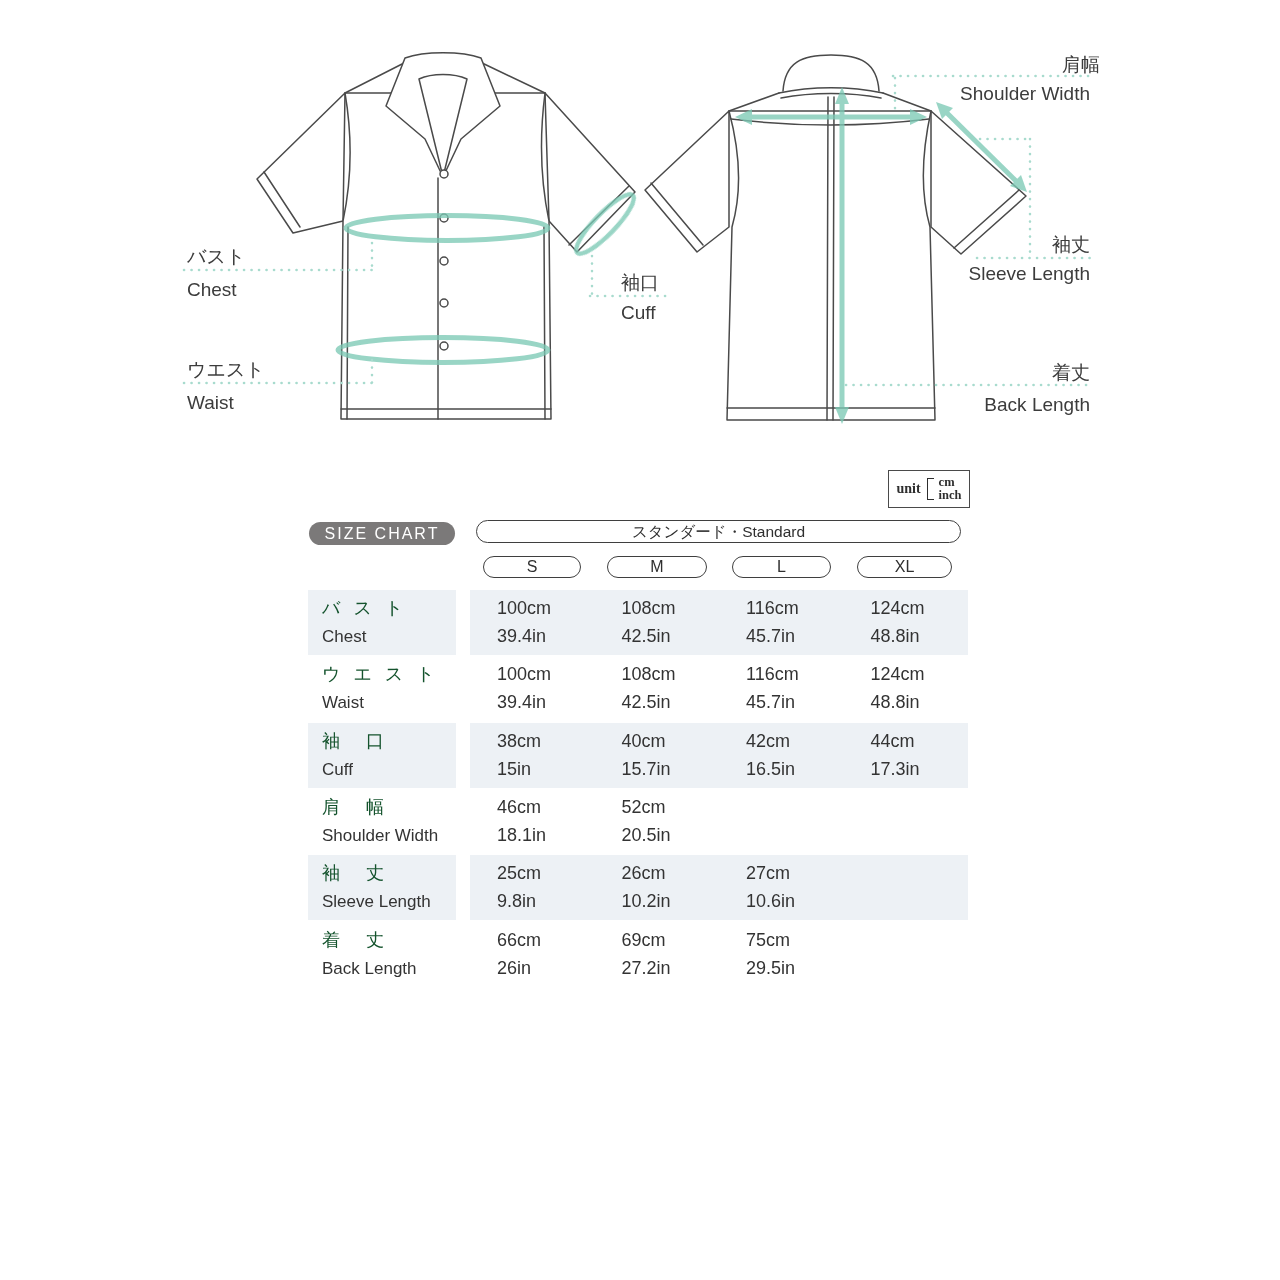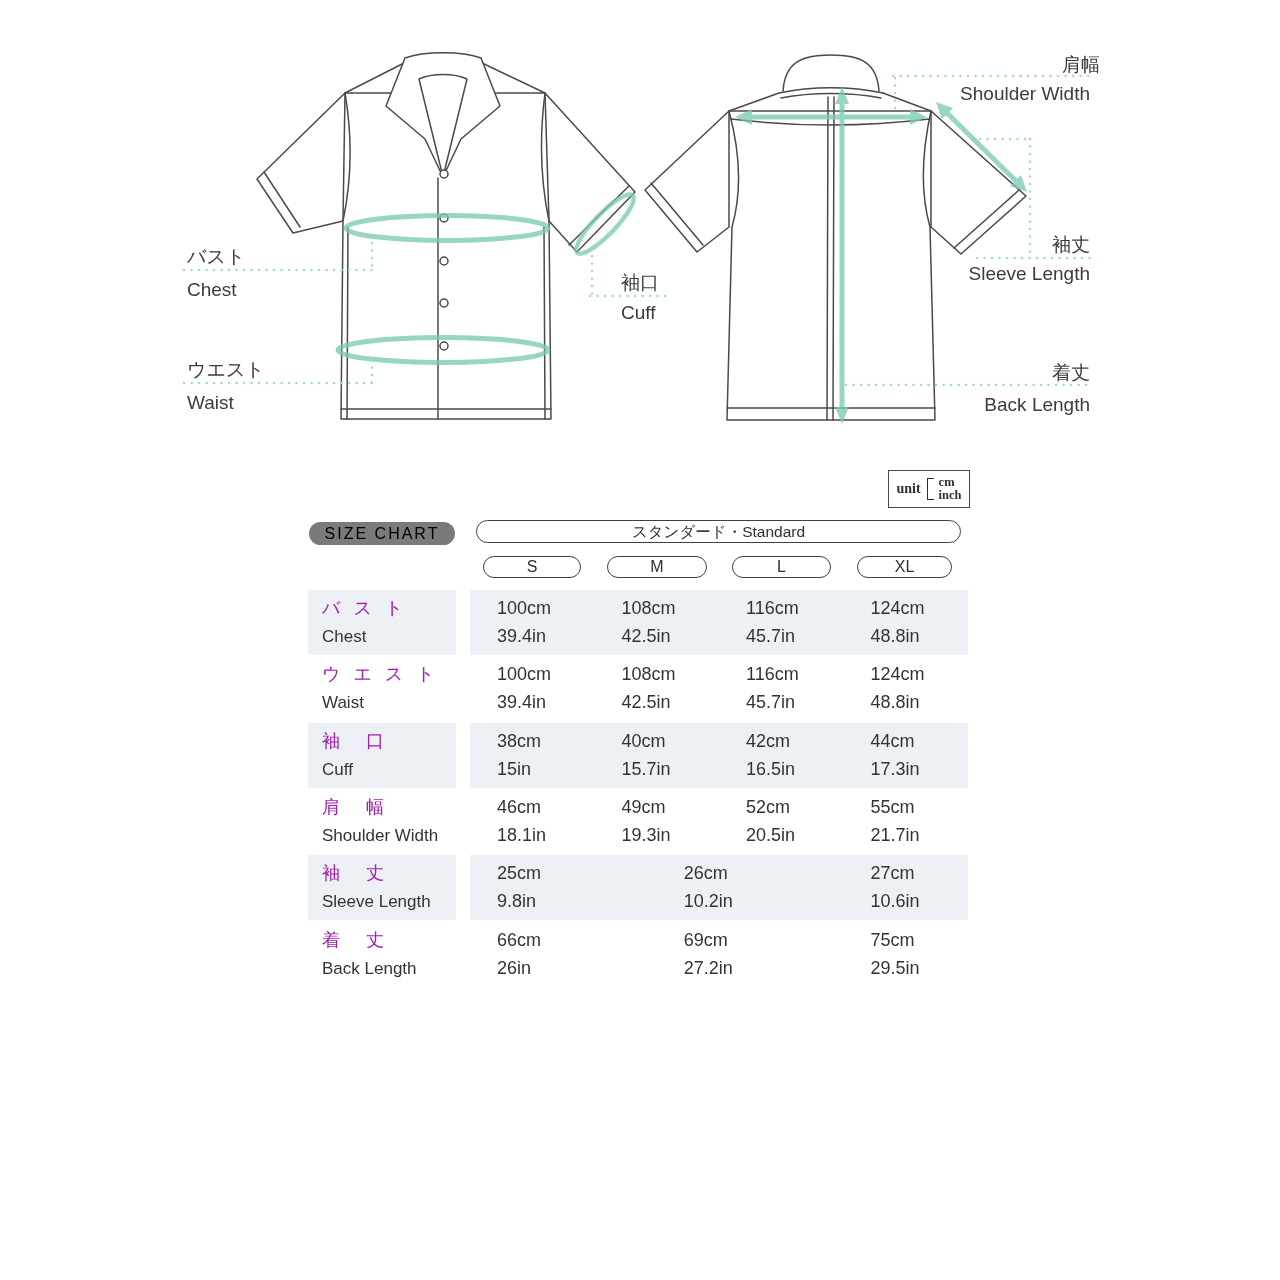--- a/index.html
+++ b/index.html
@@ -25,21 +25,21 @@
   .unit-box .u-bracket{
     width:6px;height:20px;margin:0 5px 0 6px;
     border-left:1.6px solid #2e2e2e;border-top:1.6px solid #2e2e2e;border-bottom:1.6px solid #2e2e2e;
   }
   .unit-box .u-units{display:flex;flex-direction:column;justify-content:center;}
   .unit-box .u-units div{font-size:12.5px;font-weight:bold;line-height:13px;color:#2e2e2e;}
 
   
   .chart-title{
     position:absolute;left:309px;top:522px;width:146px;height:23px;
-    background:#7b7979;border-radius:12px;color:#000000;
+    background:#7b7979;border-radius:12px;color:#ffffff;
     font-size:16px;letter-spacing:2px;text-align:center;line-height:23px;
   }
   .category-pill{
     position:absolute;left:476px;top:520px;width:485px;height:23px;
     border:1.3px solid #3f3f3f;border-radius:13px;box-sizing:border-box;
     font-size:15.5px;text-align:center;line-height:21px;color:#2f2f2f;
   }
   .size-pill{
     position:absolute;top:556px;height:22px;
     border:1.3px solid #3f3f3f;border-radius:11px;box-sizing:border-box;
@@ -50,25 +50,25 @@
   .size-pill.l{left:732px;width:99px;}
   .size-pill.xl{left:857px;width:95px;}
 
   
   .trow{position:absolute;left:308px;width:660px;height:65px;}
   .trow .lbl-cell{
     position:absolute;left:0;top:0;width:148px;height:65px;box-sizing:border-box;
     padding:9px 0 0 14px;
   }
   .trow .data-band{
-    position:absolute;left:162px;top:0;width:498px;height:65px;display:flex;justify-content:space-between;
+    position:absolute;left:162px;top:0;width:498px;height:65px;display:flex;
   }
   .trow.shade .lbl-cell,.trow.shade .data-band{background:#edf1f5;}
   .vcell{width:124.5px;box-sizing:border-box;padding:9px 0 0 27px;}
-  .jp{font-size:18px;letter-spacing:4px;line-height:19px;margin-bottom:9px;color:#a21caf;white-space:nowrap;}
+  .jp{font-size:18px;letter-spacing:4px;line-height:19px;margin-bottom:9px;color:#14532d;white-space:nowrap;}
   .en{font-size:17px;line-height:19px;color:#333;white-space:nowrap;}
   .num{font-size:18px;line-height:19px;color:#333;white-space:nowrap;}
   .num.cm{margin-bottom:9px;}
 </style>
 </head>
 <body>
 
 <svg class="abs" style="left:0;top:0;" width="1280" height="470" viewBox="0 0 1280 470">
 
   <g fill="#ffffff" stroke="#4a4a4a" stroke-width="1.5" stroke-linejoin="round" stroke-linecap="round">
@@ -242,31 +242,23 @@
   <div class="lbl-cell">
     <div class="jp">肩　幅</div>
     <div class="en">Shoulder Width</div>
   </div>
   <div class="data-band">
     <div class="vcell">
       <div class="num cm">46cm</div>
       <div class="num">18.1in</div>
       </div>
     <div class="vcell">
-      <div class="num cm">49cm</div>
-      <div class="num">19.3in</div>
-      </div>
-    <div class="vcell">
       <div class="num cm">52cm</div>
       <div class="num">20.5in</div>
       </div>
-    <div class="vcell">
-      <div class="num cm">55cm</div>
-      <div class="num">21.7in</div>
-      </div>
   </div>
 </div>
 
 <div class="trow shade" style="top:855px;">
   <div class="lbl-cell">
     <div class="jp">袖　丈</div>
     <div class="en">Sleeve Length</div>
   </div>
   <div class="data-band">
     <div class="vcell">

